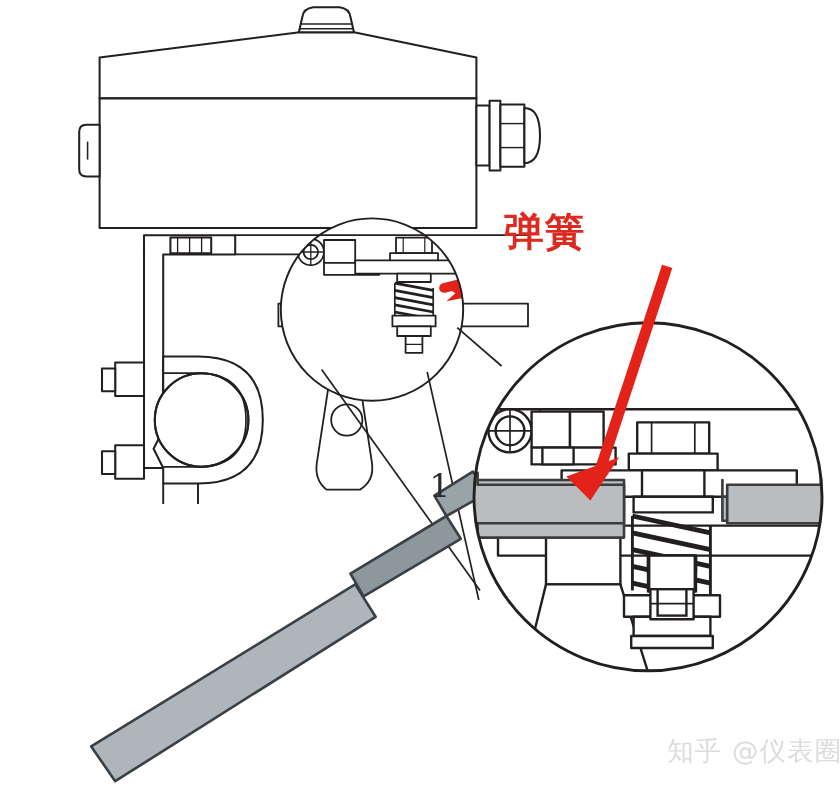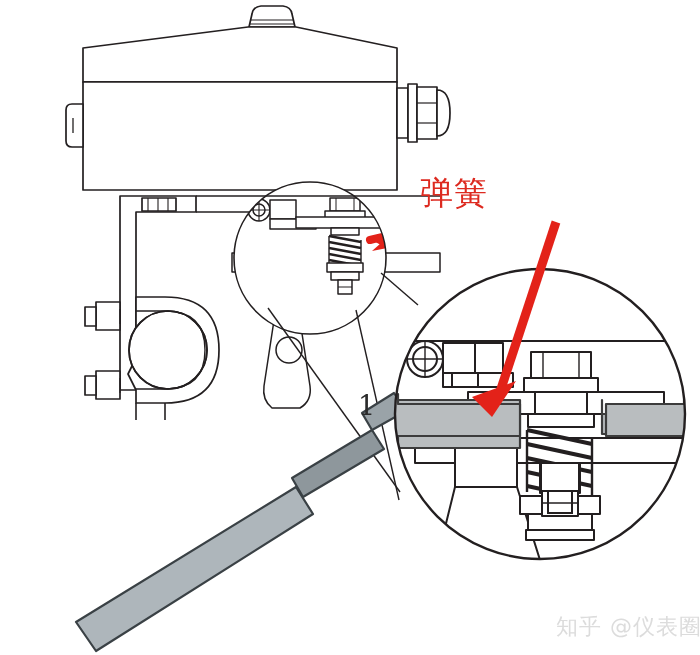--- a/index.html
+++ b/index.html
@@ -1,21 +1,21 @@
 <!DOCTYPE html>
 <html><head>
 <meta charset="utf-8">
 <style>
   html,body{margin:0;padding:0;background:#fff;}
   body{width:700px;height:655px;overflow:hidden;
        font-family:"DejaVu Sans","Liberation Sans",sans-serif;}
   #stage{position:relative;width:700px;height:655px;background:#ffffff;}
   #art{position:absolute;left:0;top:0;}
   .lbl{position:absolute;user-select:none;white-space:nowrap;}
-  #spring-label{left:420px;top:176px;font-size:33px;font-weight:400;
+  #spring-label{left:420px;top:176px;font-size:33px;font-weight:700;
      color:#dd2a20;letter-spacing:1px;line-height:1;
      font-family:"DejaVu Sans","Liberation Sans",sans-serif;}
   #callout-one{left:358px;top:392px;font-size:27px;color:#2b2b2b;
      font-family:"DejaVu Serif","Liberation Serif",serif;line-height:1;}
   #watermark{left:556px;top:616px;font-size:22px;color:#dcdcdc;
      letter-spacing:1px;line-height:1;font-weight:400;
      font-family:"DejaVu Sans","Liberation Sans",sans-serif;}
 </style>
 </head>
 <body>

